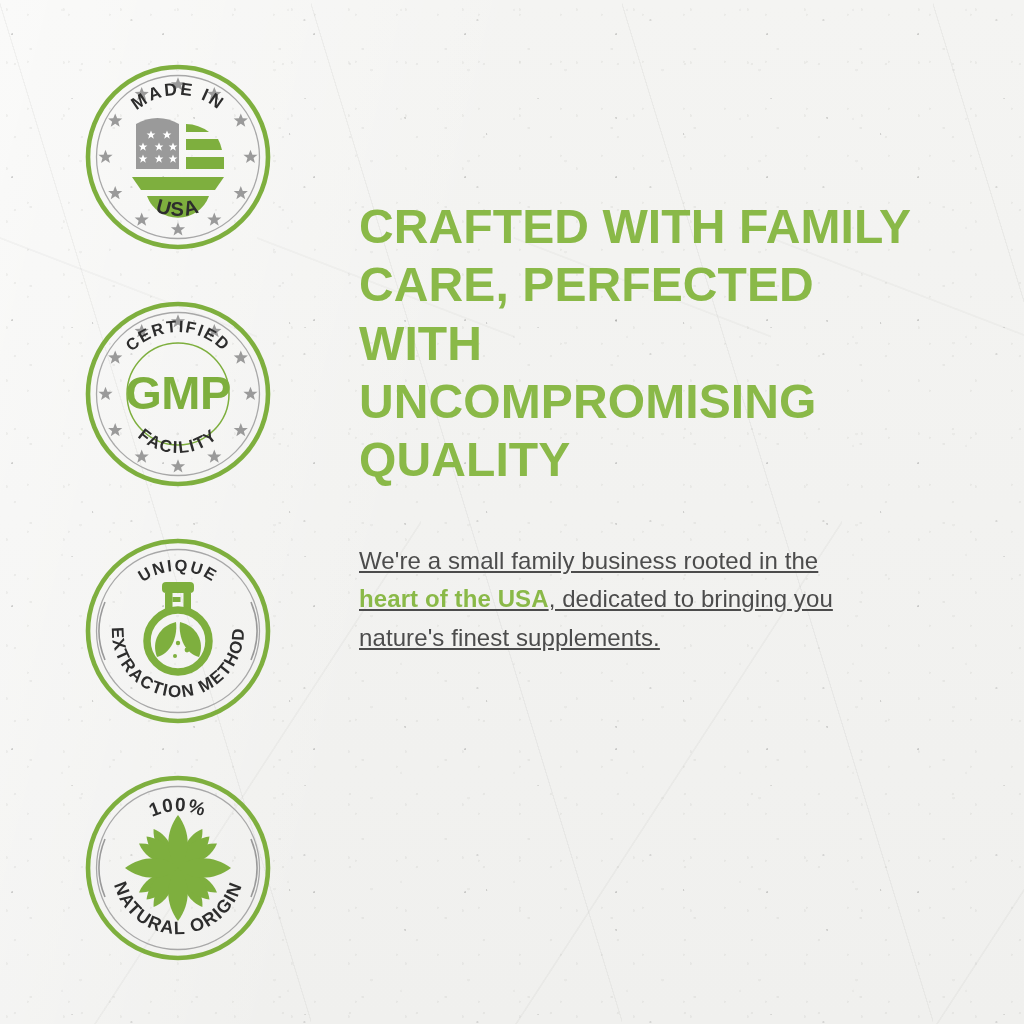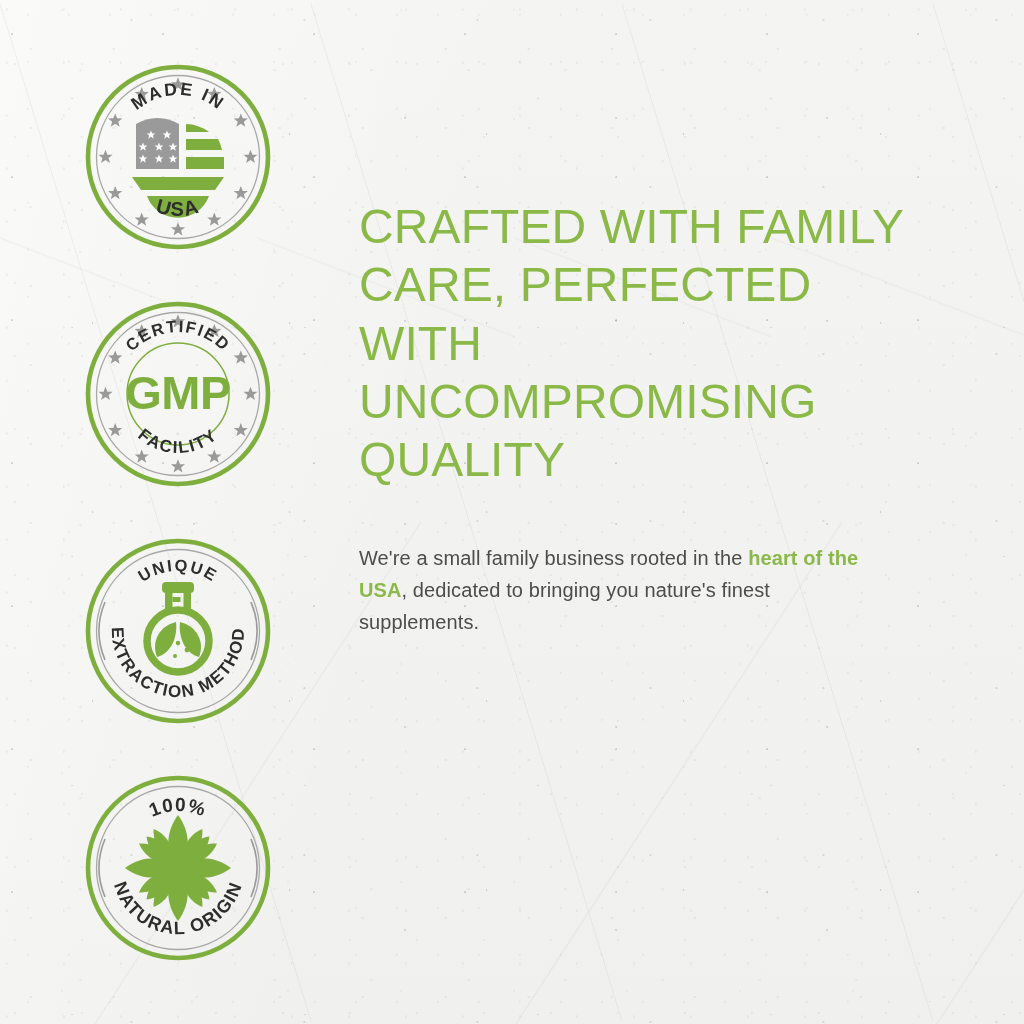--- a/index.html
+++ b/index.html
@@ -88,36 +88,37 @@
 
   #content-column {
     flex:1;
     padding:198px 100px 0 4px;
   }
 
   
   #section-heading {
     font-size:48px;
     line-height:1.215;
-    font-weight:400;
+    font-weight:700;
     letter-spacing:.1px;
     color:#8ab948;
     text-transform:uppercase;
     max-width:560px;
     margin-bottom:52px;
   }
 
   
   .body-paragraph {
-    font-size:20px;
+    font-size:24px;
     line-height:1.62;
     color:#4c4c4c;
     max-width:520px;
     font-weight:400;
     letter-spacing:.1px;
+    text-decoration:underline;
   }
   #paragraph-one { margin-bottom:36px; }
 
   .accent-text {
     color:#8ab948;
     font-weight:700;
   }
 </style>
 </head>
 <body>

